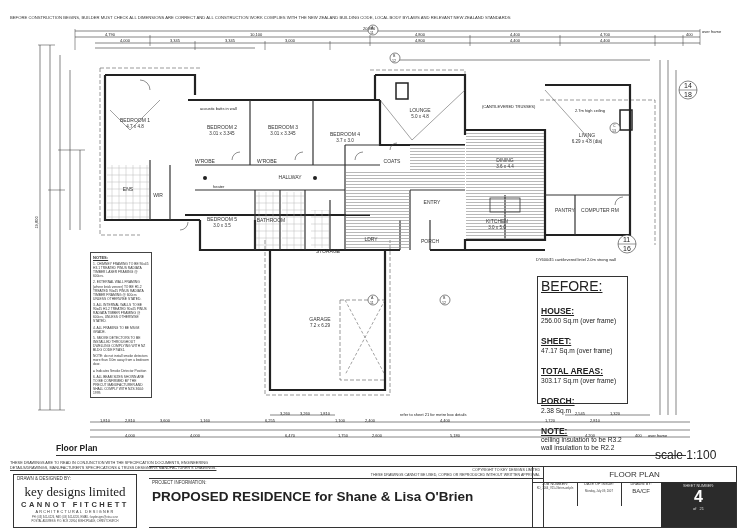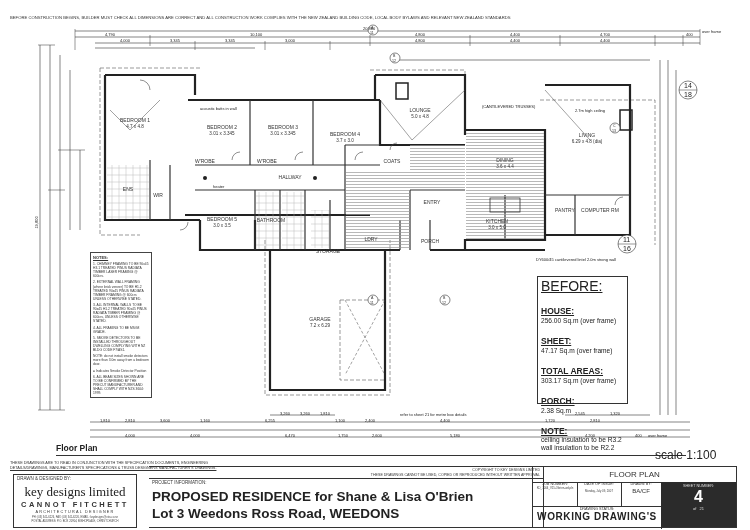--- a/index.html
+++ b/index.html
@@ -330,39 +330,34 @@
   <div style="position:absolute;left:0;right:0;top:41px;text-align:center;font-size:2.7px;color:#444;">PH: (03) 341-6226, FAX: (03) 341-6226, EMAIL: keydesigns@xtra.co.nz</div>
   <div style="position:absolute;left:0;right:0;top:45px;text-align:center;font-size:2.7px;color:#444;">POSTAL ADDRESS: P.O. BOX 20904, BISHOPDALE, CHRISTCHURCH</div>
 </div>
 
 <div class="tb" style="left:137px;top:466px;width:395px;height:62px;border-left:none;margin-left:12px;">
   <div style="position:absolute;right:3px;top:1px;font-size:3.6px;color:#333;">COPYRIGHT TO KEY DESIGNS LIMITED</div>
   <div style="position:absolute;right:3px;top:6px;font-size:3.6px;color:#333;">THESE DRAWINGS CANNOT BE USED, COPIED OR REPRODUCED WITHOUT WRITTEN APPROVAL</div>
   <div style="position:absolute;left:0;right:0;top:11px;border-top:1px solid #333;"></div>
   <div class="tb-label" style="position:absolute;left:3px;top:13px;">PROJECT INFORMATION:</div>
   <div style="position:absolute;left:3px;top:22px;font-size:13.5px;font-weight:bold;color:#222;white-space:nowrap;">PROPOSED RESIDENCE for Shane &amp; Lisa O'Brien</div>
-  <div style="position:absolute;left:3px;top:39px;font-size:13.5px;font-weight:bold;color:#222;white-space:nowrap;">Lot 3 Weedons Ross Road, WEEDONS</div>
 </div>
 
 <div class="tb" style="left:532px;top:466px;width:205px;height:62px;">
   <div style="position:absolute;left:0;right:0;top:0;height:15px;border-bottom:1px solid #333;text-align:center;font-size:8px;line-height:15px;color:#333;">FLOOR PLAN</div>
   <div style="position:absolute;left:0;top:15px;width:44px;height:24px;border-right:1px solid #333;text-align:center;">
     <div class="tb-label" style="font-size:3.8px;">JOB NUMBER:</div>
     <div style="font-size:2.8px;color:#444;">KD_7004_V15-Obrien-wd.pln</div>
   </div>
   <div style="position:absolute;left:44px;top:15px;width:44px;height:24px;border-right:1px solid #333;text-align:center;">
     <div class="tb-label" style="font-size:3.8px;">DATE OF ISSUE:</div>
     <div style="font-size:2.8px;color:#444;margin-top:3px;">Monday, July 09, 2007</div>
   </div>
   <div style="position:absolute;left:88px;top:15px;width:40px;height:24px;border-right:1px solid #333;text-align:center;">
     <div class="tb-label" style="font-size:3.8px;">DRAWN BY:</div>
     <div style="font-size:6px;color:#333;margin-top:2px;">BA/CF</div>
   </div>
-  <div style="position:absolute;left:0;top:39px;width:128px;height:22px;border-top:1px solid #333;border-right:1px solid #333;text-align:center;">
-    <div class="tb-label" style="font-size:3.8px;">DRAWING STATUS:</div>
-    <div style="font-size:10px;font-weight:bold;color:#222;letter-spacing:0.6px;">WORKING DRAWING'S</div>
-  </div>
   <div class="sheet-box" style="position:absolute;left:128px;top:15px;right:0;bottom:0;text-align:center;">
     <div style="font-size:3.8px;color:#ddd;margin-top:2px;">SHEET NUMBER:</div>
     <div style="font-size:16px;font-weight:bold;line-height:18px;">4</div>
     <div style="font-size:4px;color:#ddd;"><span>of</span>&nbsp;&nbsp;&nbsp;<span>21</span></div>
   </div>
 </div>
 
 </body></html>

